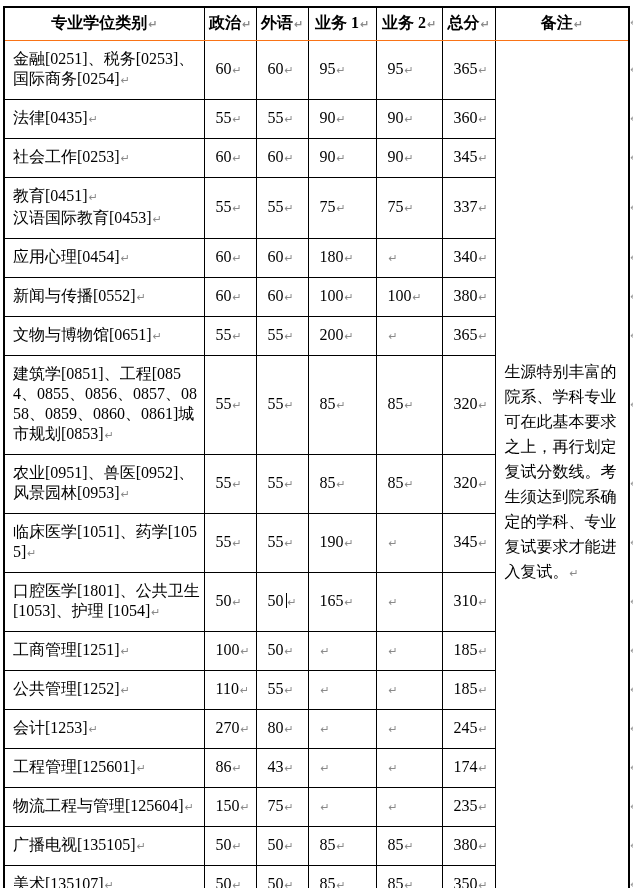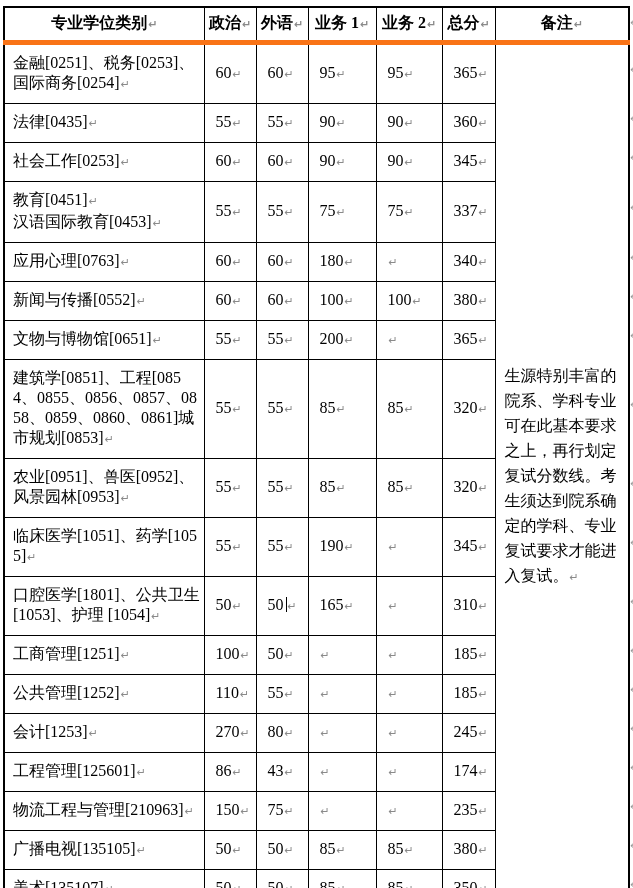--- a/index.html
+++ b/index.html
@@ -33,21 +33,21 @@
     font-size: 16px;
     line-height: 20px;
     vertical-align: middle;
     overflow: hidden;
     word-break: break-all;
   }
   thead th {
     font-weight: bold;
     text-align: center;
     padding: 5px 1px;
-    border-bottom: 5px solid #f97316;
+    border-bottom: 1px solid #f97316;
   }
   td.cat {
     text-align: left;
     padding: 8px 2px 8px 8px;
   }
   td.num {
     text-align: left;
     padding: 8px 1px 8px 11px;
   }
   td.remark {
@@ -144,21 +144,21 @@
               <span class="cat-line"><span>汉语国际教育[0453]</span><span class="mark">↵</span></span>
             </td>
             <td class="num"><span>55</span><span class="mark">↵</span></td>
             <td class="num"><span>55</span><span class="mark">↵</span></td>
             <td class="num"><span>75</span><span class="mark">↵</span></td>
             <td class="num"><span>75</span><span class="mark">↵</span></td>
             <td class="num"><span>337</span><span class="mark">↵</span></td>
           </tr>
           <tr>
             <td class="cat">
-              <span class="cat-line"><span>应用心理[0763]</span><span class="mark">↵</span></span>
+              <span class="cat-line"><span>应用心理[0454]</span><span class="mark">↵</span></span>
             </td>
             <td class="num"><span>60</span><span class="mark">↵</span></td>
             <td class="num"><span>60</span><span class="mark">↵</span></td>
             <td class="num"><span>180</span><span class="mark">↵</span></td>
             <td class="num"><span class="mark">↵</span></td>
             <td class="num"><span>340</span><span class="mark">↵</span></td>
           </tr>
           <tr>
             <td class="cat">
               <span class="cat-line"><span>新闻与传播[0552]</span><span class="mark">↵</span></span>
@@ -254,21 +254,21 @@
               <span class="cat-line"><span>工程管理[125601]</span><span class="mark">↵</span></span>
             </td>
             <td class="num"><span>86</span><span class="mark">↵</span></td>
             <td class="num"><span>43</span><span class="mark">↵</span></td>
             <td class="num"><span class="mark">↵</span></td>
             <td class="num"><span class="mark">↵</span></td>
             <td class="num"><span>174</span><span class="mark">↵</span></td>
           </tr>
           <tr>
             <td class="cat">
-              <span class="cat-line"><span>物流工程与管理[210963]</span><span class="mark">↵</span></span>
+              <span class="cat-line"><span>物流工程与管理[125604]</span><span class="mark">↵</span></span>
             </td>
             <td class="num"><span>150</span><span class="mark">↵</span></td>
             <td class="num"><span>75</span><span class="mark">↵</span></td>
             <td class="num"><span class="mark">↵</span></td>
             <td class="num"><span class="mark">↵</span></td>
             <td class="num"><span>235</span><span class="mark">↵</span></td>
           </tr>
           <tr>
             <td class="cat">
               <span class="cat-line"><span>广播电视[135105]</span><span class="mark">↵</span></span>

